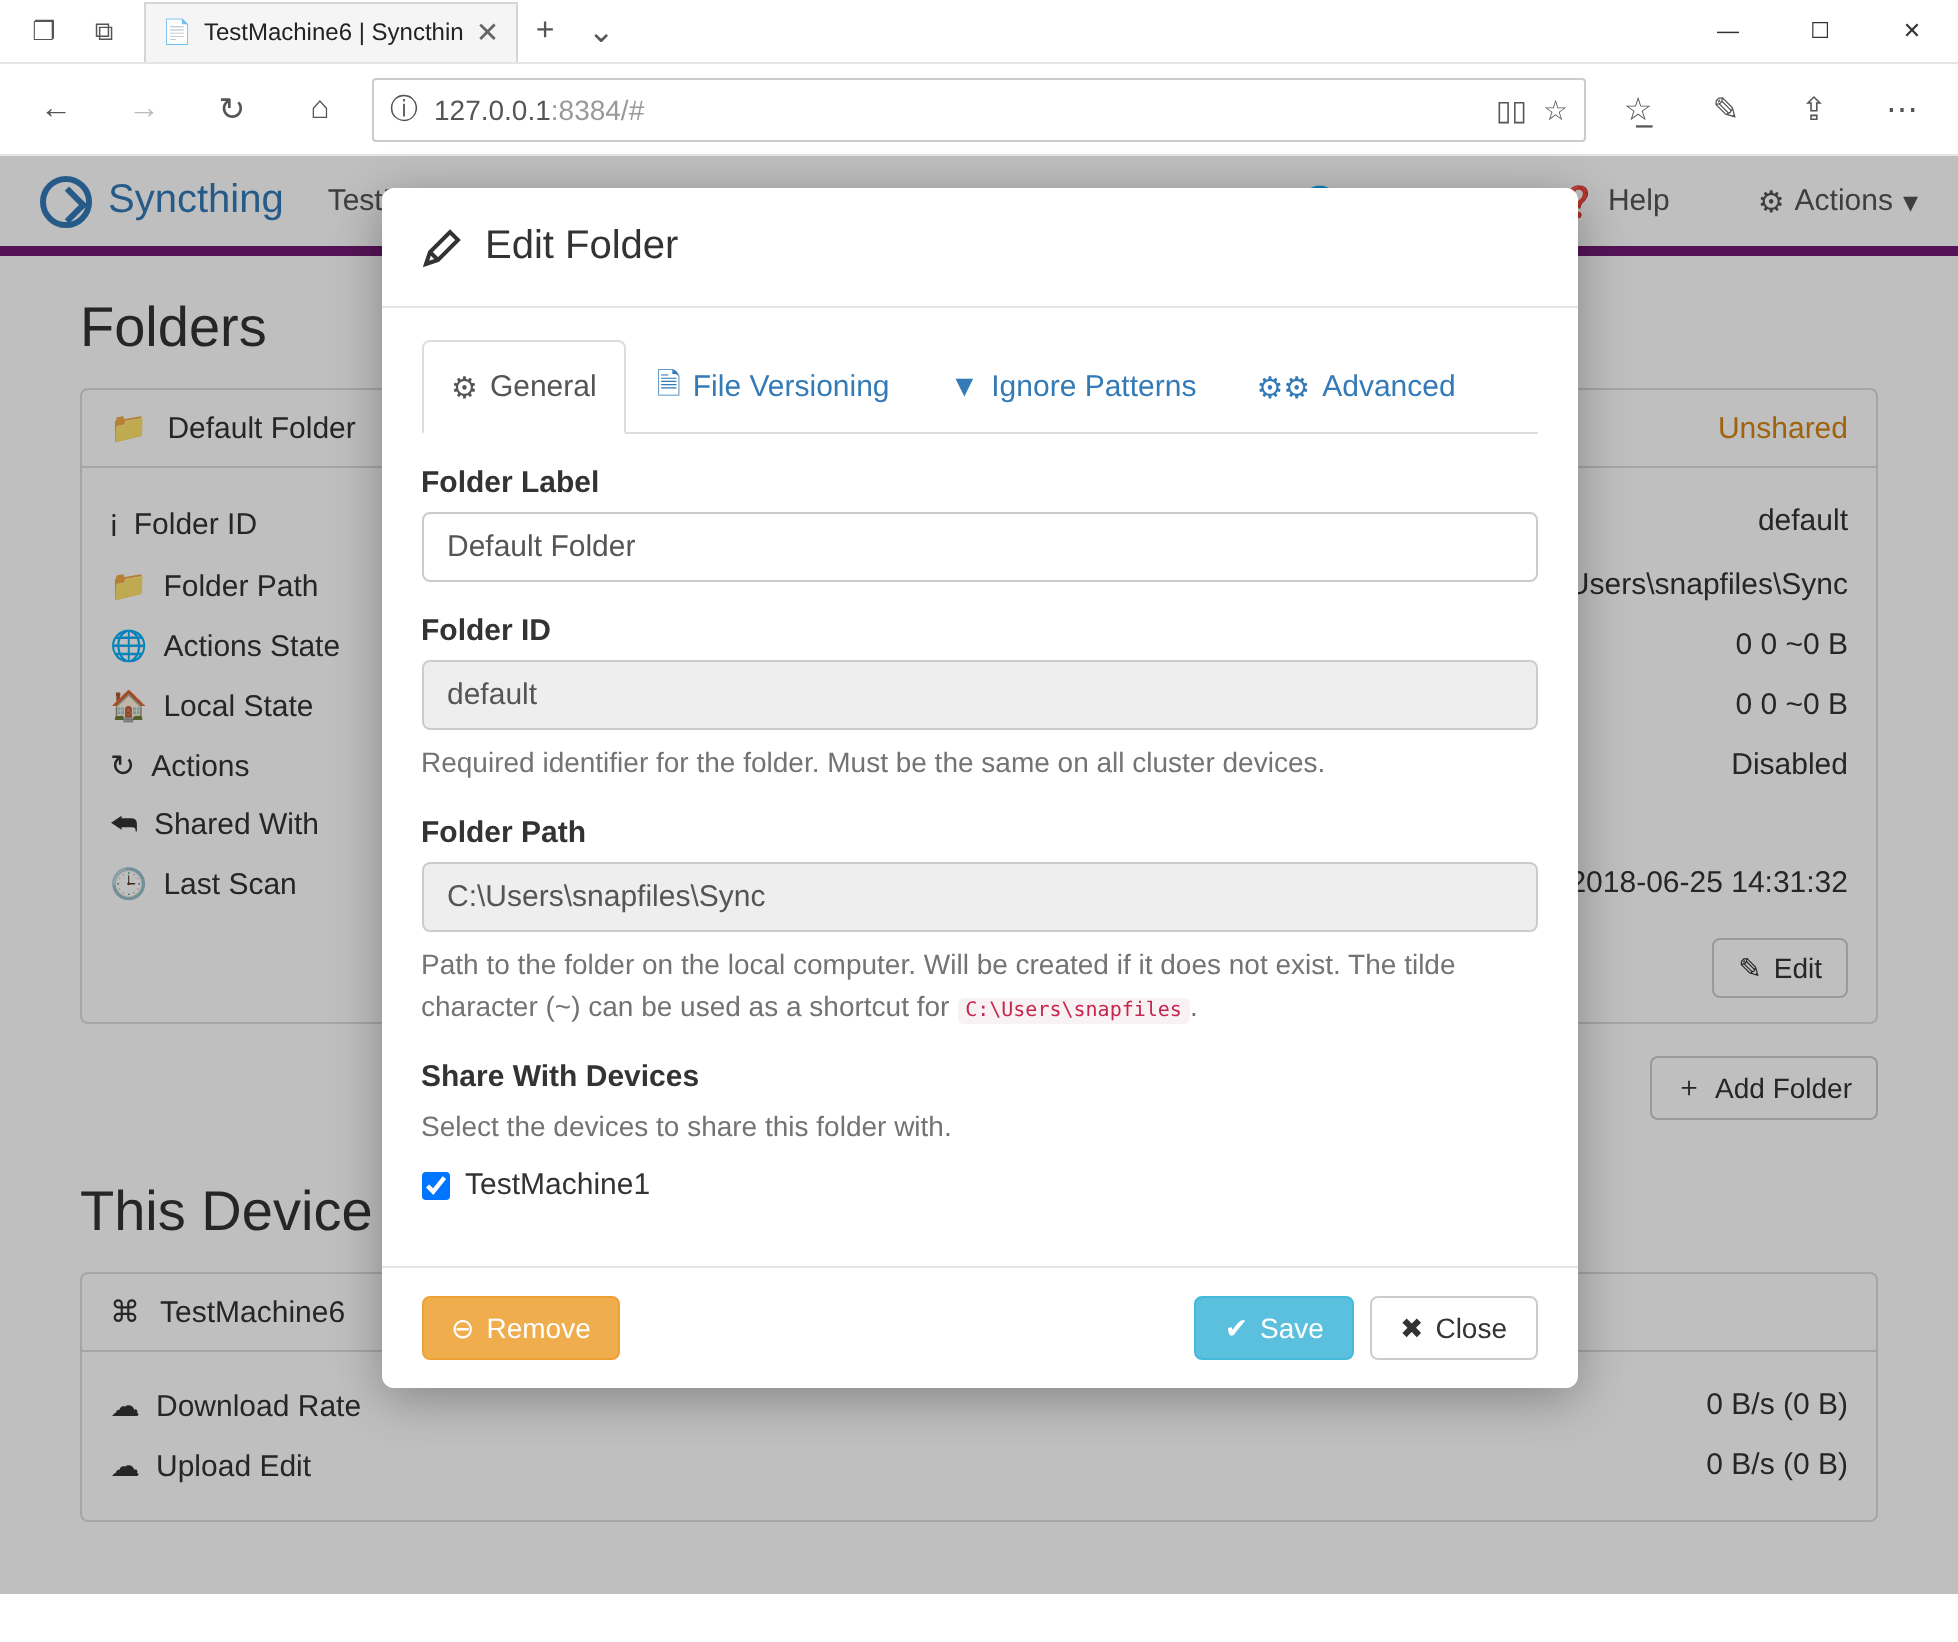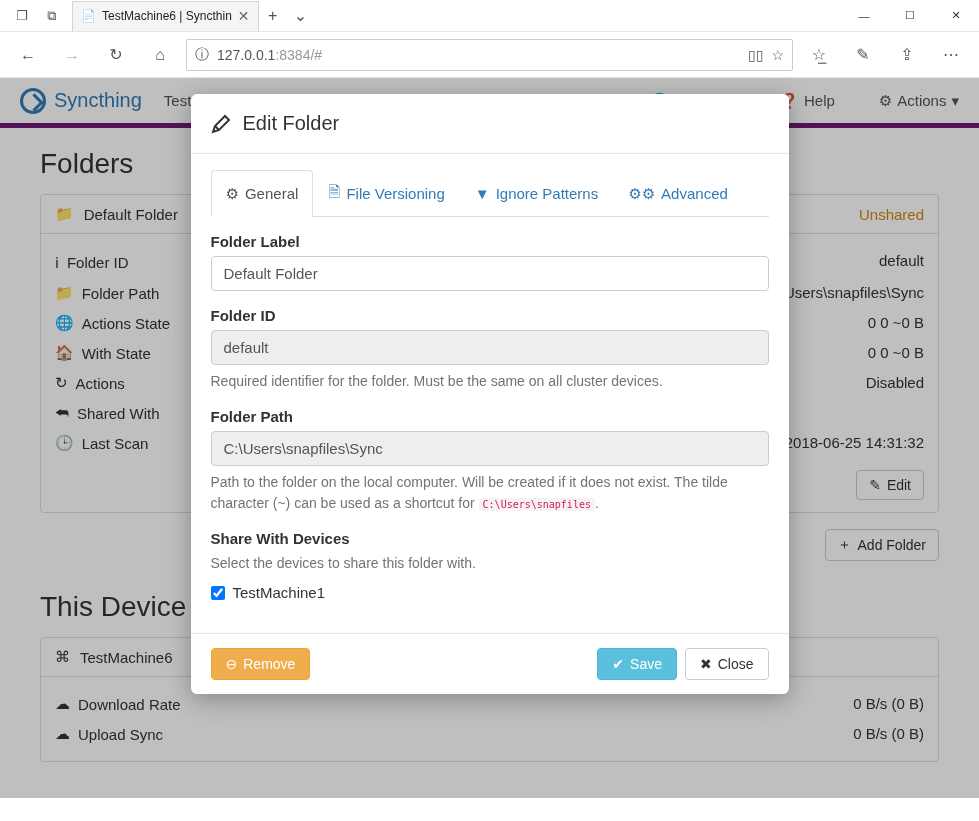--- a/index.html
+++ b/index.html
@@ -168,21 +168,21 @@
               <div class="info-row">
                 <span class="label">
                   <span>🌐</span>
                   <span>Actions State</span>
                 </span>
                 <span class="val">0 0 ~0 B</span>
               </div>
               <div class="info-row">
                 <span class="label">
                   <span>🏠</span>
-                  <span>With State</span>
+                  <span>Local State</span>
                 </span>
                 <span class="val">0 0 ~0 B</span>
               </div>
               <div class="info-row">
                 <span class="label">
                   <span>↻</span>
                   <span>Actions</span>
                 </span>
                 <span class="val">Disabled</span>
               </div>
@@ -226,21 +226,21 @@
           <div class="info-row">
               <span class="label">
                 <span>☁</span>
                 <span>Download Rate</span>
               </span>
               <span class="val">0 B/s (0 B)</span>
             </div>
           <div class="info-row">
               <span class="label">
                 <span>☁</span>
-                <span>Upload Sync</span>
+                <span>Upload Edit</span>
               </span>
               <span class="val">0 B/s (0 B)</span>
             </div>
         </div>
       </div>
     </div>
   </div>
 
   <div class="modal-backdrop">
     <div class="modal">

